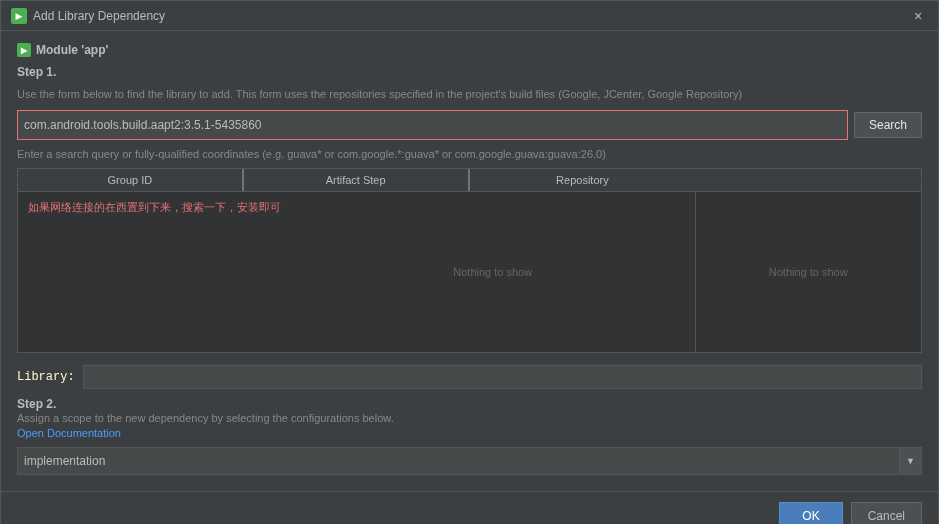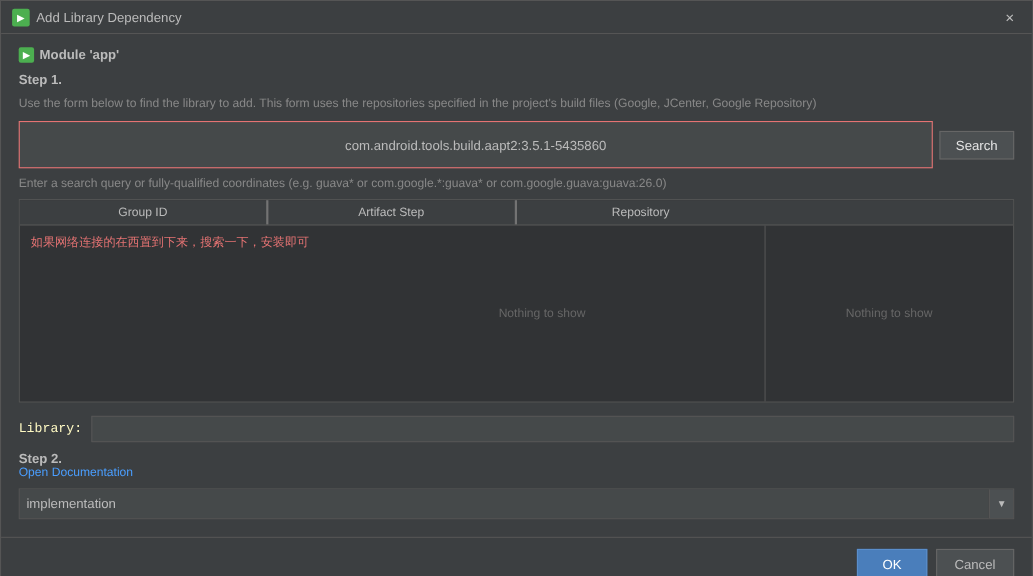--- a/index.html
+++ b/index.html
@@ -103,23 +103,22 @@
       gap: 6px;
       align-items: center;
     }
     .search-input {
       flex: 1;
       background: #45494a;
       border: 1px solid #e57373;
       color: #bbbbbb;
       padding: 4px 6px;
       font-size: 12px;
-      height: 43px;
+      height: 30px;
       outline: none;
-      text-align: center;
     }
     .search-btn {
       background: #4c5052;
       border: 1px solid #666;
       color: #e5e5e5;
       padding: 4px 14px;
       height: 26px;
       cursor: pointer;
       font-size: 12px;
       white-space: nowrap;
@@ -296,20 +295,21 @@
       </div>
     </div>
 
     <div class="library-row">
       <span class="library-label">Library:</span>
       <input type="text" class="library-input" style="">
     </div>
 
     <div class="step2-section">
       <div class="step-label">Step 2.</div>
+      <div class="step-desc">Assign a scope to the new dependency by selecting the configurations below.</div>
       <a class="open-doc-link" href="#">Open Documentation</a>
     </div>
 
     <div class="scope-wrapper">
       <select>
         <option>implementation</option>
         <option>api</option>
         <option>compileOnly</option>
         <option>runtimeOnly</option>
         <option>testImplementation</option>

